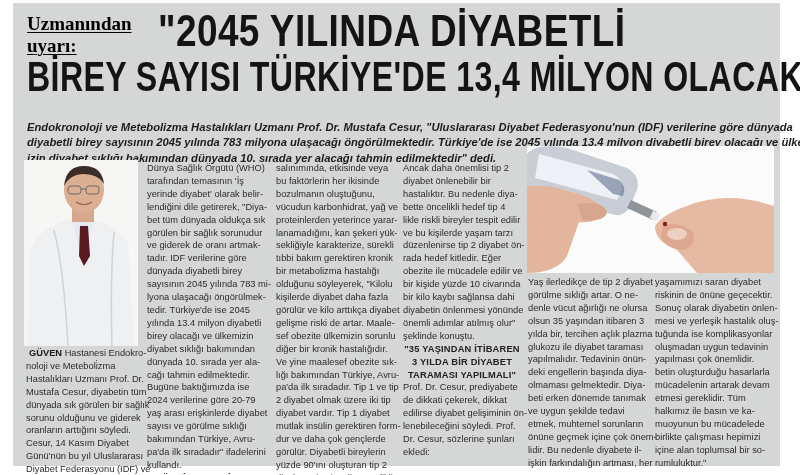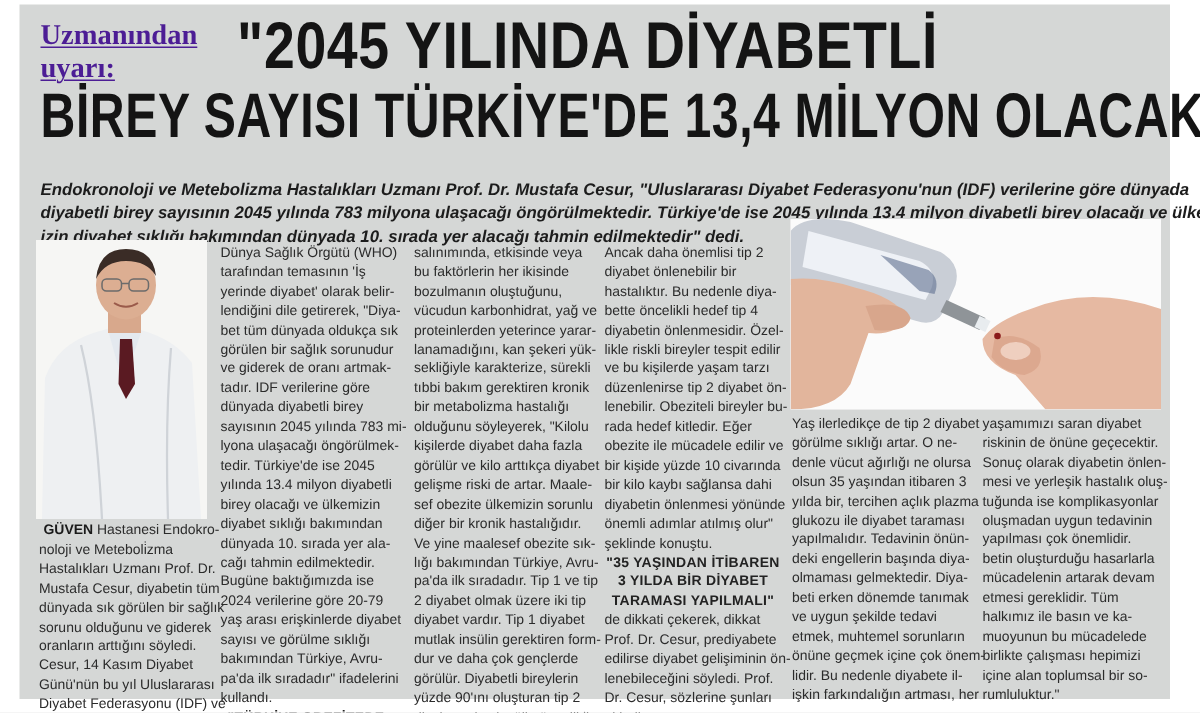--- a/index.html
+++ b/index.html
@@ -8,21 +8,21 @@
 
     .panel {
       position: absolute; left: 13px; top: 3px; width: 767px; height: 463px;
       background: #d5d7d6;
     }
 
     
     .kicker {
       position: absolute; left: 27px; top: 13px; width: 115px;
       font-family: "Liberation Serif", serif; font-weight: bold; font-size: 19px;
-      line-height: 22px; color: #4c1d95; text-decoration: underline;
+      line-height: 22px; color: #000000; text-decoration: underline;
       text-decoration-thickness: 1px; text-underline-offset: 2px;
     }
     .headline1 {
       position: absolute; left: 158px; top: 8px; width: 620px;
       font-family: "Liberation Sans", sans-serif; font-weight: bold;
       font-size: 44px; line-height: 46px; letter-spacing: 0.5px;
       color: #141414; white-space: nowrap;
       transform: scaleX(0.84); transform-origin: left top;
     }
     .headline2 {
@@ -200,37 +200,35 @@
   <p>yüzde 90'ını oluşturan tip 2</p>
   <p>diyabette ise insülin öncelikli</p>
 
 </div>
 
 <div class="col c4">
   <p>Ancak daha önemlisi tip 2</p>
   <p>diyabet önlenebilir bir</p>
   <p>hastalıktır. Bu nedenle diya-</p>
   <p>bette öncelikli hedef tip 4</p>
-  <p>diyabetin önlenmesidir. Özel-</p>
   <p>likle riskli bireyler tespit edilir</p>
   <p>ve bu kişilerde yaşam tarzı</p>
   <p>düzenlenirse tip 2 diyabet ön-</p>
-  <p>lenebilir. Obeziteli bireyler bu-</p>
   <p>rada hedef kitledir. Eğer</p>
   <p>obezite ile mücadele edilir ve</p>
   <p>bir kişide yüzde 10 civarında</p>
   <p>bir kilo kaybı sağlansa dahi</p>
   <p>diyabetin önlenmesi yönünde</p>
   <p>önemli adımlar atılmış olur"</p>
   <p>şeklinde konuştu.</p>
   <p class="sub">"35 YAŞINDAN İTİBAREN</p>
   <p class="sub">3 YILDA BİR DİYABET</p>
   <p class="sub">TARAMASI YAPILMALI"</p>
+  <p> Prof. Dr. Cesur, prediyabete</p>
   <p>de dikkati çekerek, dikkat</p>
-  <p> Prof. Dr. Cesur, prediyabete</p>
   <p>edilirse diyabet gelişiminin ön-</p>
   <p>lenebileceğini söyledi. Prof.</p>
   <p>Dr. Cesur, sözlerine şunları</p>
   <p>ekledi:</p>
 
 </div>
 
 <div class="col c5">
   <p>Yaş ilerledikçe de tip 2 diyabet</p>
   <p>görülme sıklığı artar. O ne-</p>

